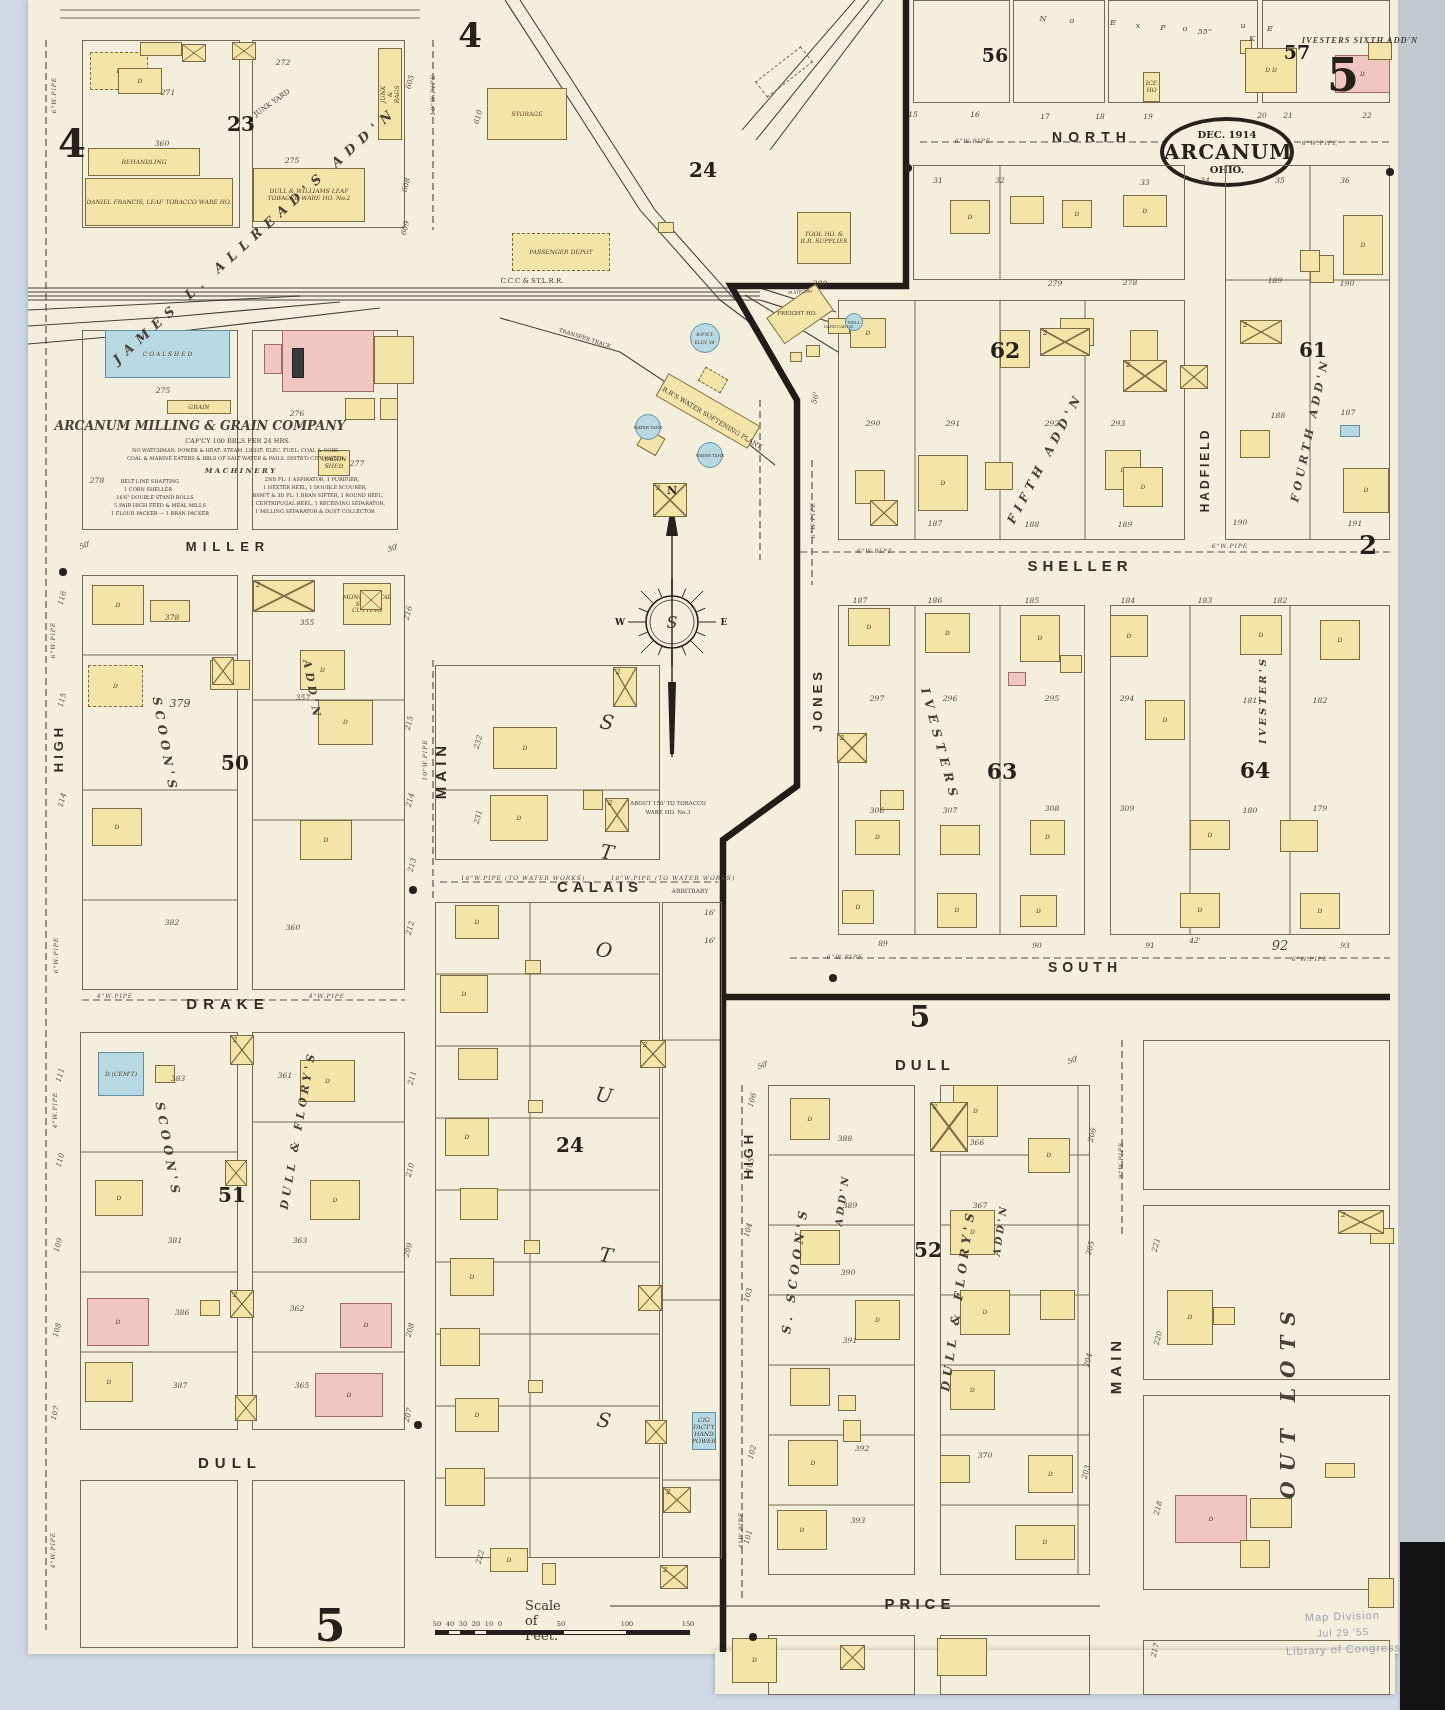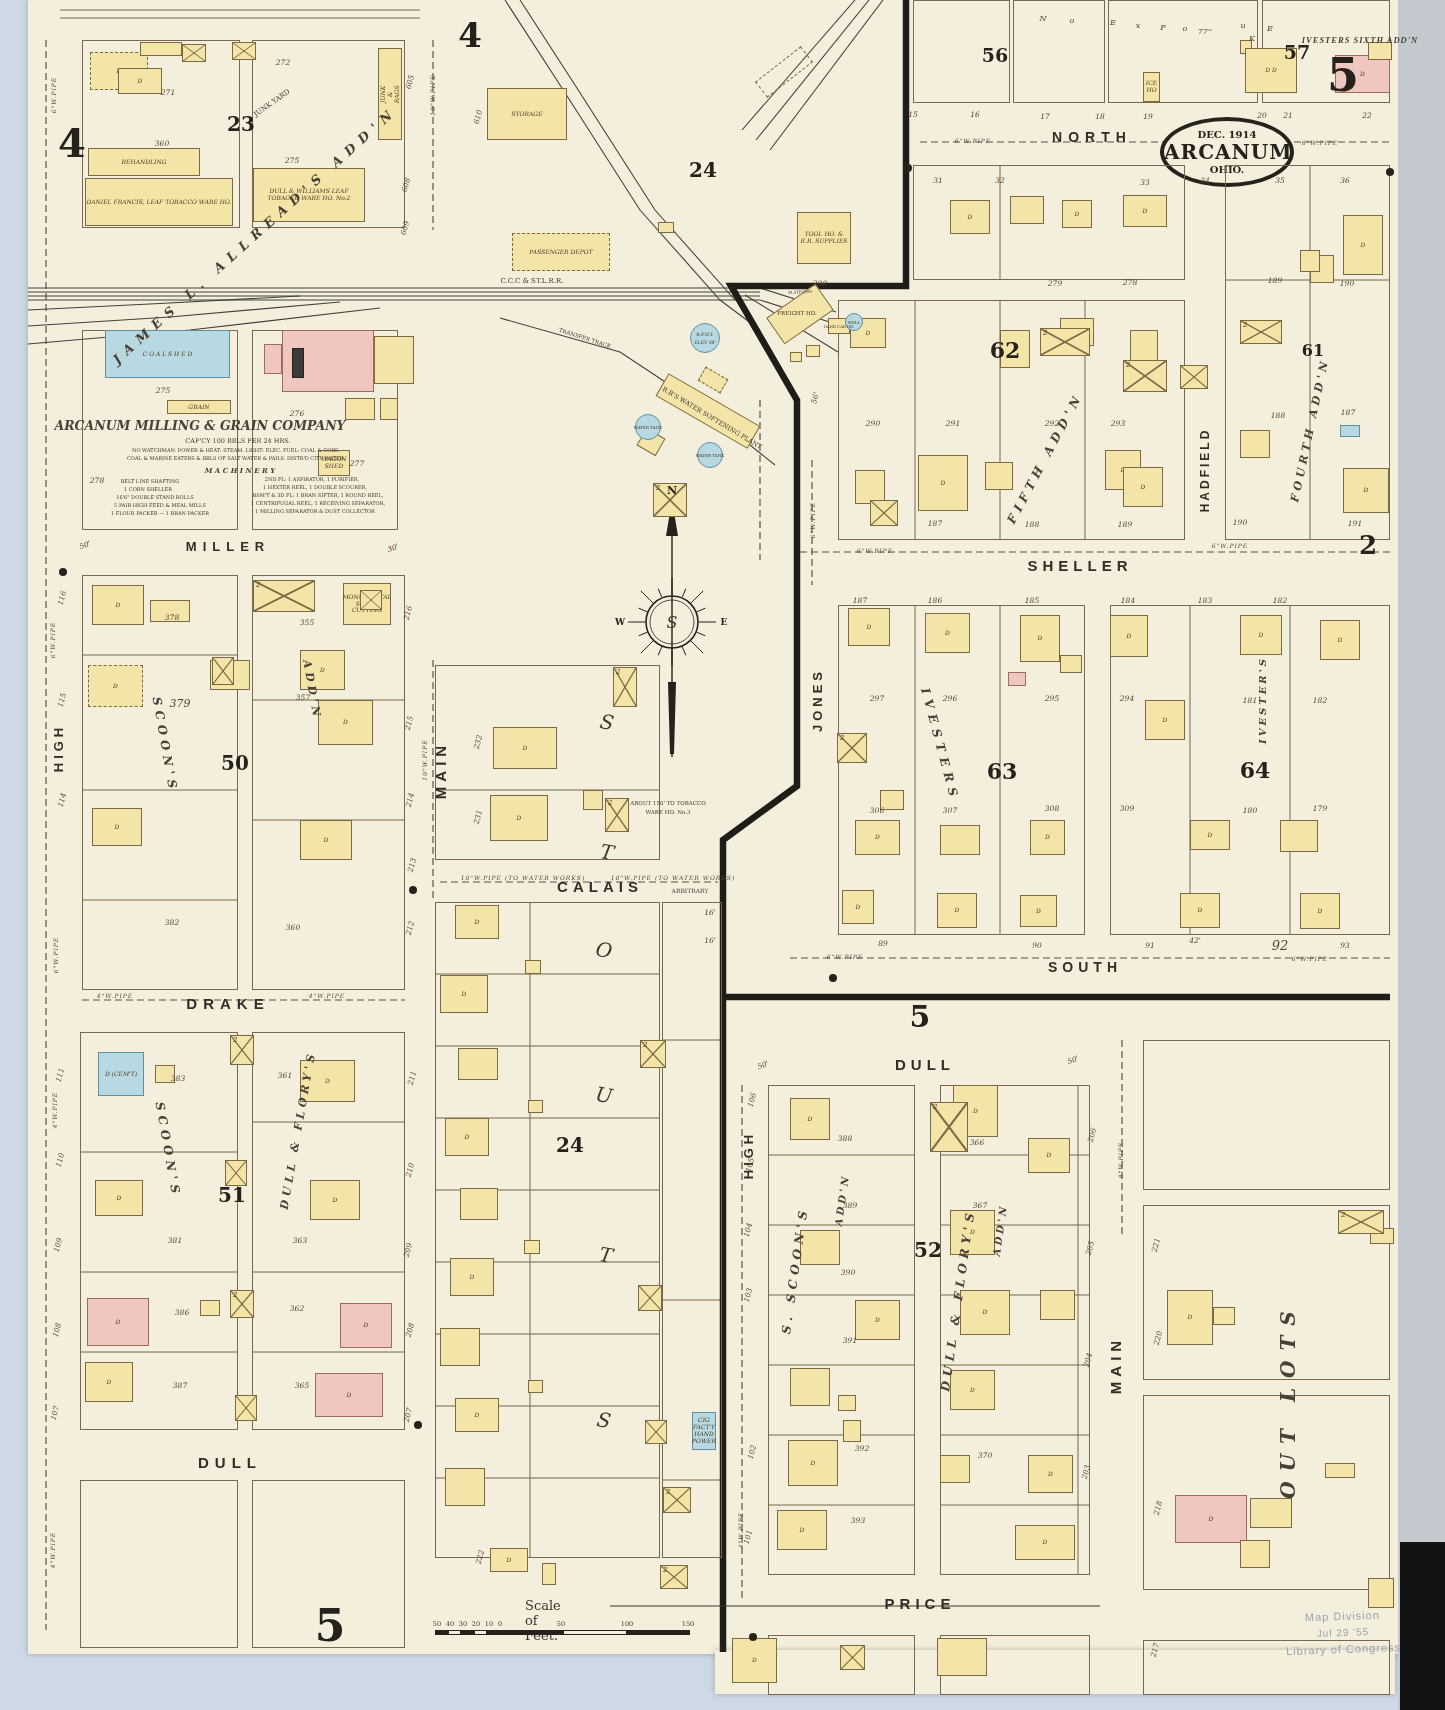--- a/index.html
+++ b/index.html
@@ -718,21 +718,21 @@
     <div class="txt addn" style="left: 1288px; top: 1400px; font-size: 20px; letter-spacing: 10px; transform: translate(-50%, -50%) rotate(-90deg);">OUT LOTS</div>
     <div class="txt blocknum" style="left: 72px; top: 142px; font-size: 40px; transform: translate(-50%, -50%) rotate(0deg);">4</div>
     <div class="txt blocknum" style="left: 470px; top: 35px; font-size: 34px; transform: translate(-50%, -50%) rotate(0deg);">4</div>
     <div class="txt blocknum" style="left: 241px; top: 124px; font-size: 20px; transform: translate(-50%, -50%) rotate(0deg);">23</div>
     <div class="txt blocknum" style="left: 703px; top: 170px; font-size: 20px; transform: translate(-50%, -50%) rotate(0deg);">24</div>
     <div class="txt blocknum" style="left: 570px; top: 1145px; font-size: 20px; transform: translate(-50%, -50%) rotate(0deg);">24</div>
     <div class="txt blocknum" style="left: 995px; top: 55px; font-size: 19px; transform: translate(-50%, -50%) rotate(0deg);">56</div>
     <div class="txt blocknum" style="left: 1297px; top: 52px; font-size: 19px; transform: translate(-50%, -50%) rotate(0deg);">57</div>
     <div class="txt blocknum" style="left: 1343px; top: 75px; font-size: 46px; transform: translate(-50%, -50%) rotate(0deg);">5</div>
     <div class="txt blocknum" style="left: 1005px; top: 350px; font-size: 22px; transform: translate(-50%, -50%) rotate(0deg);">62</div>
-    <div class="txt blocknum" style="left: 1313px; top: 350px; font-size: 16px; transform: translate(-50%, -50%) rotate(0deg);">61</div>
+    <div class="txt blocknum" style="left: 1313px; top: 350px; font-size: 20px; transform: translate(-50%, -50%) rotate(0deg);">61</div>
     <div class="txt blocknum" style="left: 1368px; top: 545px; font-size: 26px; transform: translate(-50%, -50%) rotate(0deg);">2</div>
     <div class="txt blocknum" style="left: 1002px; top: 771px; font-size: 22px; transform: translate(-50%, -50%) rotate(0deg);">63</div>
     <div class="txt blocknum" style="left: 1255px; top: 770px; font-size: 22px; transform: translate(-50%, -50%) rotate(0deg);">64</div>
     <div class="txt blocknum" style="left: 235px; top: 763px; font-size: 20px; transform: translate(-50%, -50%) rotate(0deg);">50</div>
     <div class="txt blocknum" style="left: 232px; top: 1195px; font-size: 20px; transform: translate(-50%, -50%) rotate(0deg);">51</div>
     <div class="txt blocknum" style="left: 928px; top: 1250px; font-size: 20px; transform: translate(-50%, -50%) rotate(0deg);">52</div>
     <div class="txt blocknum" style="left: 920px; top: 1016px; font-size: 30px; transform: translate(-50%, -50%) rotate(0deg);">5</div>
     <div class="txt blocknum" style="left: 330px; top: 1625px; font-size: 44px; transform: translate(-50%, -50%) rotate(0deg);">5</div>
     <div class="txt num" style="left: 168px; top: 92px; font-size: 7.5px; transform: translate(-50%, -50%) rotate(0deg);">271</div>
     <div class="txt num" style="left: 283px; top: 62px; font-size: 7.5px; transform: translate(-50%, -50%) rotate(0deg);">272</div>
@@ -920,21 +920,21 @@
     <div class="txt scriptletter" style="left: 604px; top: 950px; font-size: 20px; transform: translate(-50%, -50%) rotate(10deg);">O</div>
     <div class="txt scriptletter" style="left: 604px; top: 1095px; font-size: 20px; transform: translate(-50%, -50%) rotate(10deg);">U</div>
     <div class="txt scriptletter" style="left: 606px; top: 1255px; font-size: 20px; transform: translate(-50%, -50%) rotate(10deg);">T</div>
     <div class="txt scriptletter" style="left: 604px; top: 1420px; font-size: 20px; transform: translate(-50%, -50%) rotate(10deg);">S</div>
     <div class="txt num" style="left: 1043px; top: 18px; font-size: 8px; transform: translate(-50%, -50%) rotate(0deg);">N</div>
     <div class="txt num" style="left: 1072px; top: 20px; font-size: 8px; transform: translate(-50%, -50%) rotate(0deg);">o</div>
     <div class="txt num" style="left: 1113px; top: 22px; font-size: 8px; transform: translate(-50%, -50%) rotate(0deg);">E</div>
     <div class="txt num" style="left: 1138px; top: 25px; font-size: 8px; transform: translate(-50%, -50%) rotate(0deg);">x</div>
     <div class="txt num" style="left: 1163px; top: 27px; font-size: 8px; transform: translate(-50%, -50%) rotate(0deg);">P</div>
     <div class="txt num" style="left: 1185px; top: 28px; font-size: 8px; transform: translate(-50%, -50%) rotate(0deg);">o</div>
-    <div class="txt num" style="left: 1205px; top: 31px; font-size: 8px; transform: translate(-50%, -50%) rotate(0deg);">77''</div>
+    <div class="txt num" style="left: 1205px; top: 31px; font-size: 8px; transform: translate(-50%, -50%) rotate(0deg);">55''</div>
     <div class="txt num" style="left: 1243px; top: 25px; font-size: 8px; transform: translate(-50%, -50%) rotate(0deg);">u</div>
     <div class="txt num" style="left: 1252px; top: 38px; font-size: 8px; transform: translate(-50%, -50%) rotate(0deg);">K</div>
     <div class="txt num" style="left: 1270px; top: 28px; font-size: 8px; transform: translate(-50%, -50%) rotate(0deg);">E</div>
     <div class="txt blocknum" style="left: 672px; top: 490px; font-size: 11px; transform: translate(-50%, -50%) rotate(0deg);">N</div>
     <div class="txt blocknum" style="left: 620px; top: 622px; font-size: 9px; transform: translate(-50%, -50%) rotate(0deg);">W</div>
     <div class="txt blocknum" style="left: 724px; top: 622px; font-size: 9px; transform: translate(-50%, -50%) rotate(0deg);">E</div>
     <div class="txt scriptletter" style="left: 672px; top: 622px; font-size: 16px; transform: translate(-50%, -50%) rotate(0deg);">S</div>
   </div>
 
 </body></html>

